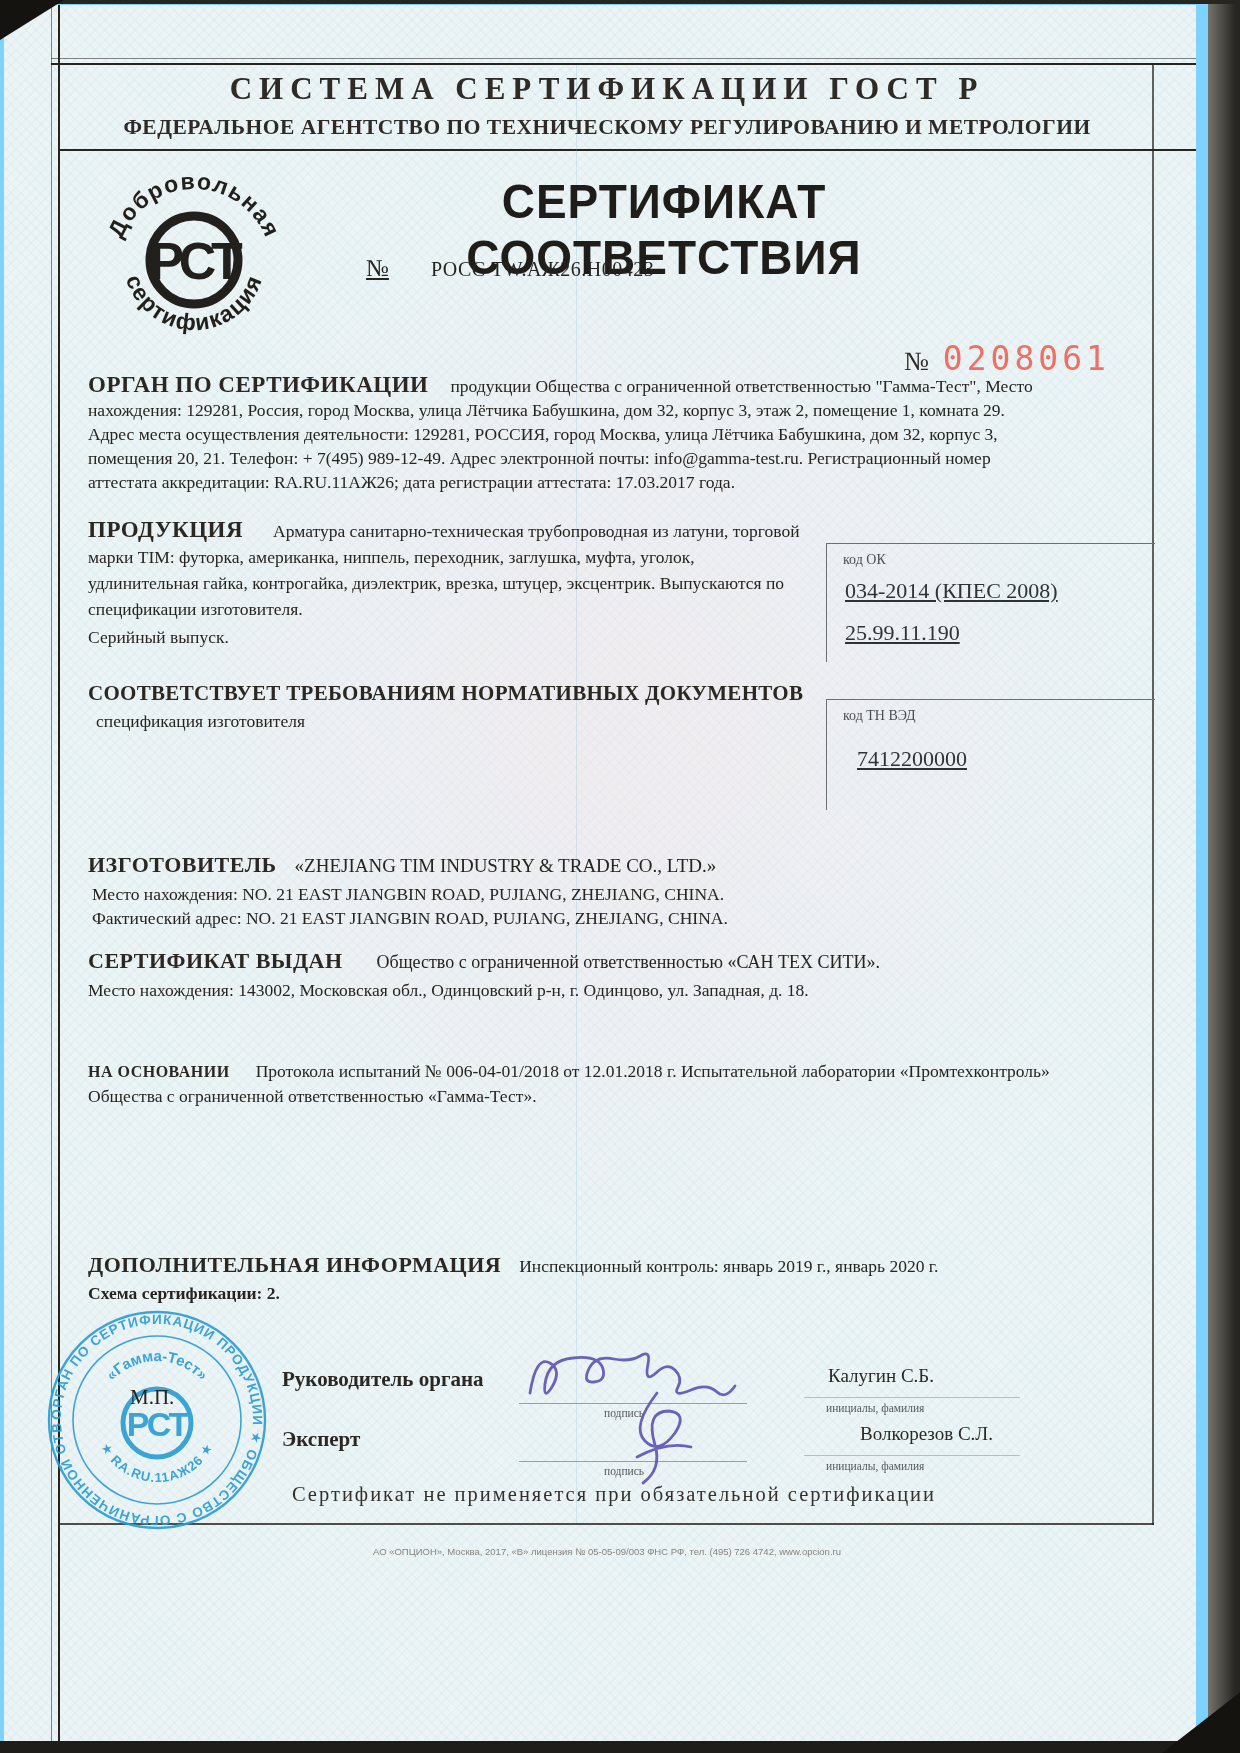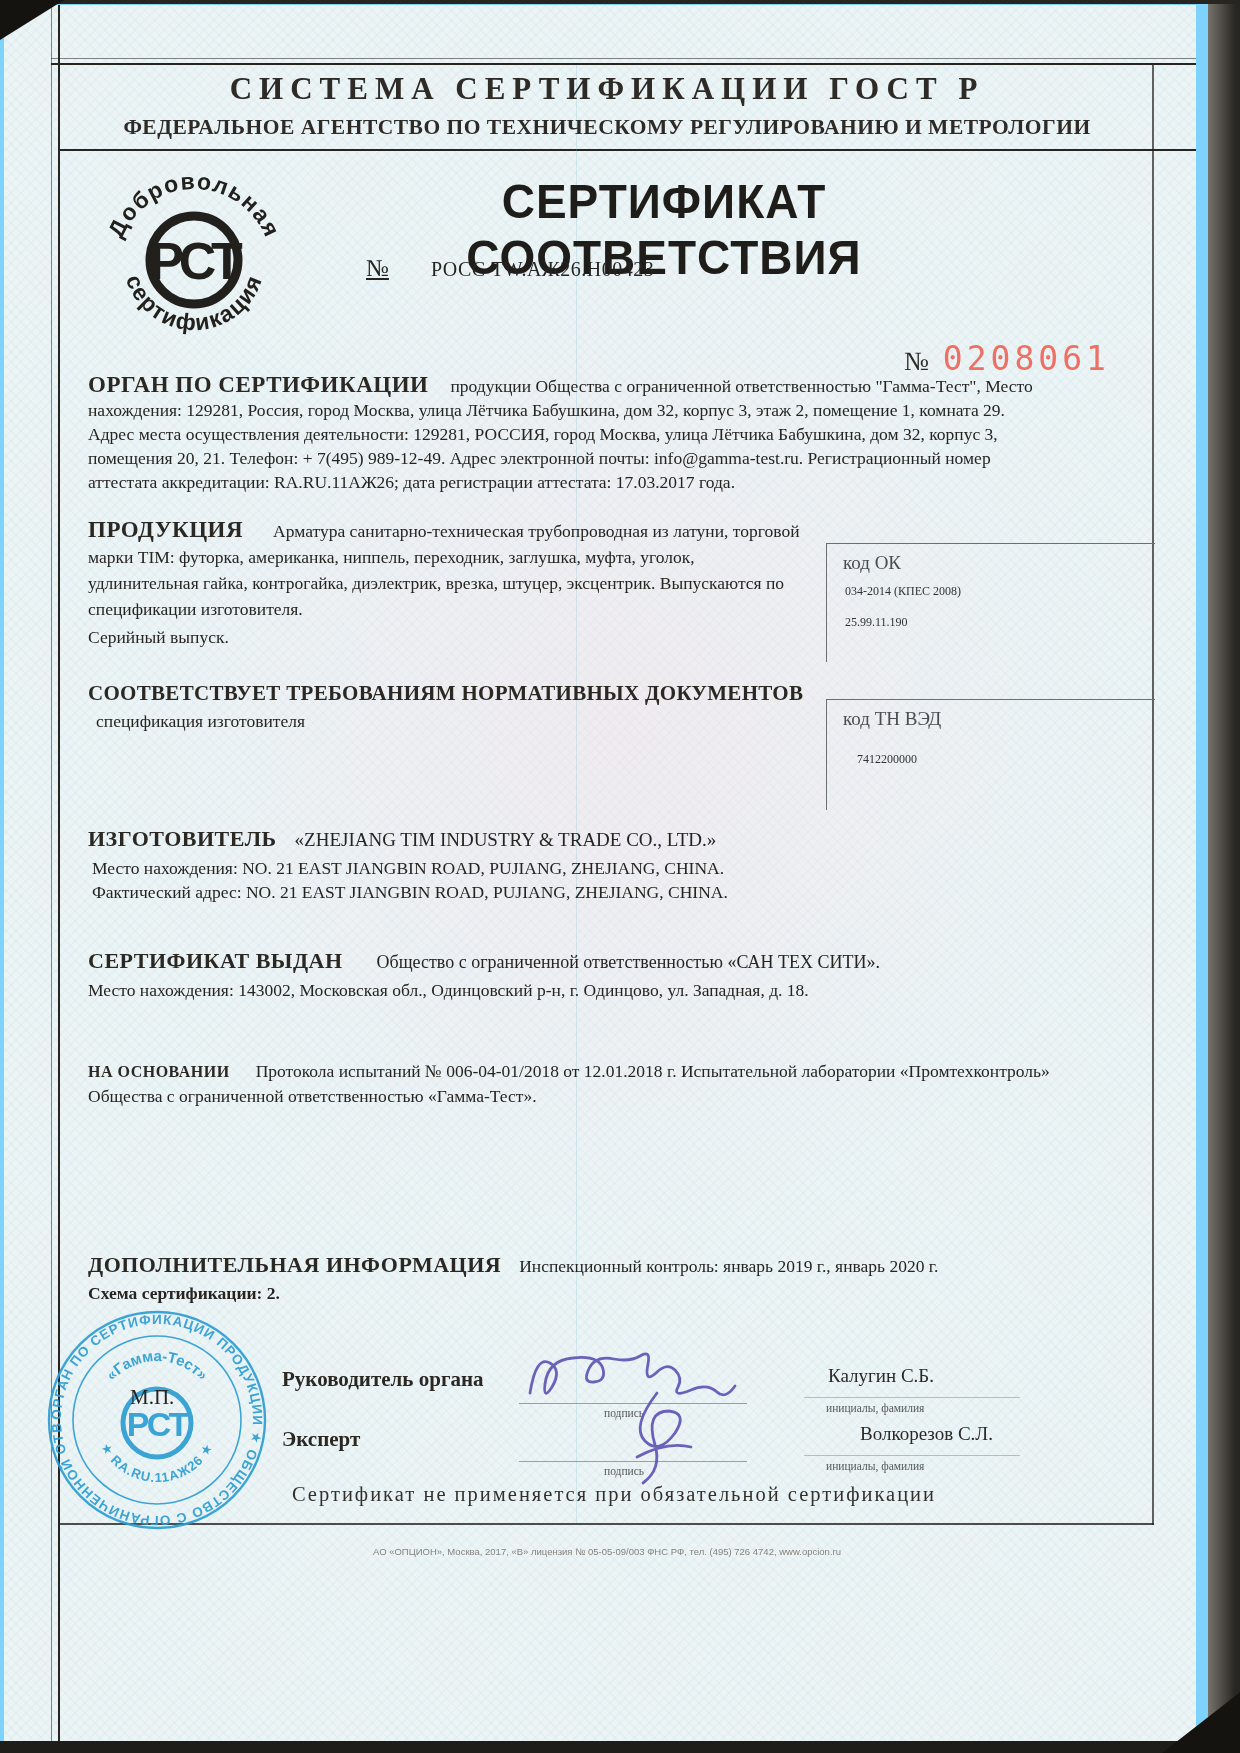--- a/index.html
+++ b/index.html
@@ -38,22 +38,22 @@
   .blank-num{position:absolute;left:900px;top:334px;font-size:26px;color:#2c2a26;}
   .blank-num .digits{font-family:"DejaVu Sans Mono",monospace;font-size:33px;
         color:#ee6f63;letter-spacing:4px;margin-left:14px;font-weight:normal;}
   
   .sec{position:absolute;font-size:17.5px;line-height:24px;color:#262420;}
   .hd{font-weight:bold;font-size:23px;letter-spacing:0.5px;color:#2b2823;}
   .hd2{font-weight:bold;font-size:21px;letter-spacing:0.3px;color:#2b2823;}
   .gap{display:inline-block;width:22px;}
   .code-box{position:absolute;left:822px;width:328px;border-top:1.5px solid #6b6f72;
         border-left:1.5px solid #6b6f72;color:#3c4044;}
-  .code-box .lbl{font-size:19px;color:#4a4e52;padding:8px 0 0 16px;}
-  .code-box .v{font-size:12px;padding:10px 0 0 18px;color:#2f3336;}
+  .code-box .lbl{font-size:14px;color:#4a4e52;padding:8px 0 0 16px;}
+  .code-box .v{font-size:22px;padding:10px 0 0 18px;color:#2f3336;text-decoration:underline;}
   .sig-role{position:absolute;font-weight:bold;font-size:21px;color:#2b2823;}
   .sig-line{position:absolute;border-bottom:1.2px solid #9aa0a2;}
   .sig-cap{position:absolute;font-size:11.5px;color:#55595c;}
   .sig-name{position:absolute;font-size:19px;color:#2b2926;}
   .mp{position:absolute;left:126px;top:1380px;font-size:21px;color:#262421;z-index:6;}
   .footer-note{position:absolute;left:190px;top:1478px;width:840px;text-align:center;
         font-size:20.5px;color:#33302c;letter-spacing:2px;z-index:5;}
   .print-info{position:absolute;left:60px;top:1541px;width:1086px;text-align:center;
         font-family:"Liberation Sans","DejaVu Sans",sans-serif;font-size:9.5px;color:#86837d;}
   svg text{font-family:"Liberation Sans","DejaVu Sans",sans-serif;}
@@ -121,21 +121,21 @@
     <div class="sec" style="left:84px;top:676px;width:740px;">
       <div class="hd2">СООТВЕТСТВУЕТ ТРЕБОВАНИЯМ НОРМАТИВНЫХ ДОКУМЕНТОВ</div>
       <div style="margin:4px 0 0 8px;">спецификация изготовителя</div>
     </div>
 
     <div class="code-box" style="top:694px;height:110px;">
       <div class="lbl">код ТН ВЭД</div>
       <div class="v" style="padding:22px 0 0 30px;">7412200000</div>
     </div>
 
-    <div class="sec" style="left:84px;top:822px;width:920px;">
+    <div class="sec" style="left:84px;top:848px;width:920px;">
       <span class="hd" style="font-size:22px;">ИЗГОТОВИТЕЛЬ</span><span class="gap" style="width:18px;"></span><span style="font-size:19px;">«ZHEJIANG TIM INDUSTRY &amp; TRADE CO., LTD.»</span>
       <div style="margin-top:4px;padding-left:4px;">Место нахождения: NO. 21 EAST JIANGBIN ROAD, PUJIANG, ZHEJIANG, CHINA.</div>
       <div style="padding-left:4px;">Фактический адрес: NO. 21 EAST JIANGBIN ROAD, PUJIANG, ZHEJIANG, CHINA.</div>
     </div>
 
     <div class="sec" style="left:84px;top:944px;width:1000px;">
       <span class="hd" style="font-size:22px;">СЕРТИФИКАТ ВЫДАН</span><span class="gap" style="width:34px;"></span><span style="font-size:18px;">Общество с ограниченной ответственностью «САН ТЕХ СИТИ».</span>
       <div style="margin-top:4px;">Место нахождения: 143002, Московская обл., Одинцовский р-н, г. Одинцово, ул. Западная, д. 18.</div>
     </div>
 

